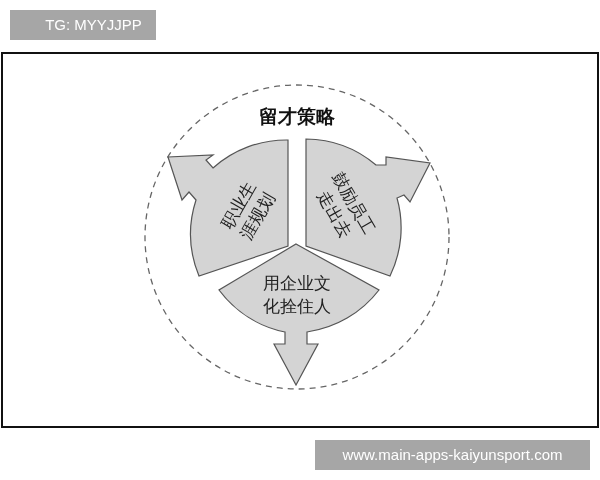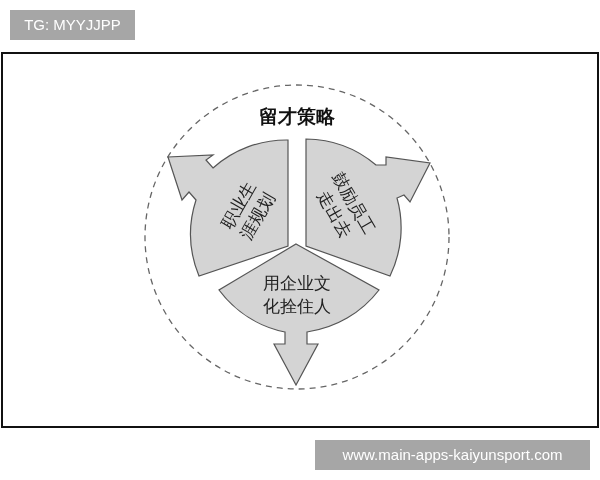--- a/index.html
+++ b/index.html
@@ -1,19 +1,19 @@
 <!DOCTYPE html>
 <html><head>
 <meta charset="utf-8">
 <style>
   html, body { margin:0; padding:0; }
   body { width:600px; height:480px; background:#ffffff; position:relative; overflow:hidden;
          font-family:"DejaVu Sans", sans-serif; }
   .tag { position:absolute; background:#a6a6a6; color:#ffffff; font-family:"Liberation Sans", sans-serif; }
-  .tag-top { left:10px; top:10px; width:125px; height:30px; line-height:30px; font-size:15px; text-align:center; }
+  .tag-top { left:10px; top:10px; width:125px; height:30px; line-height:30px; font-size:15px; text-align:center;padding-left:21px; }
   .tag-bottom { left:315px; top:440px; width:275px; height:30px; line-height:30px; font-size:15px; text-align:center; }
   .frame { position:absolute; left:1px; top:52px; width:594px; height:372px; border:2px solid #111; background:#fff; box-sizing:content-box; }
   svg.diagram { position:absolute; left:0; top:0; }
   .seg { fill:#d4d4d4; stroke:#555; stroke-width:1.2; }
   .lbl { font-family:"DejaVu Serif", serif; font-size:17px; fill:#222; }
   .title { font-family:"DejaVu Sans", sans-serif; font-size:19px; font-weight:bold; fill:#111; }
 </style>
 </head>
 <body>
 

